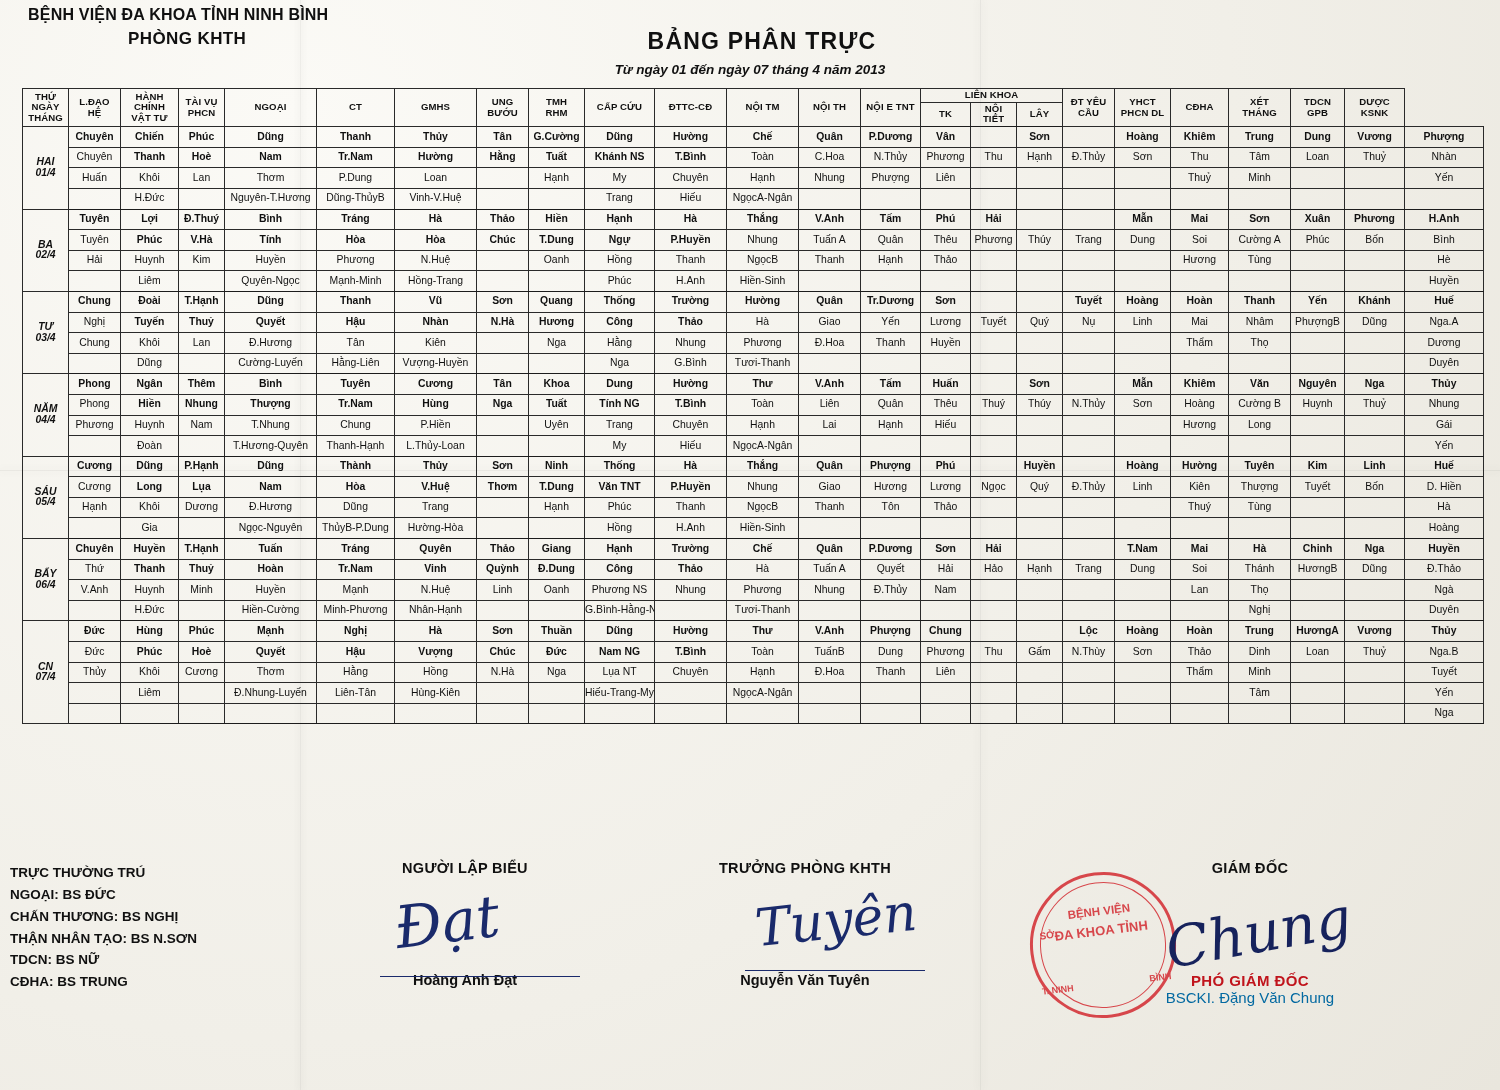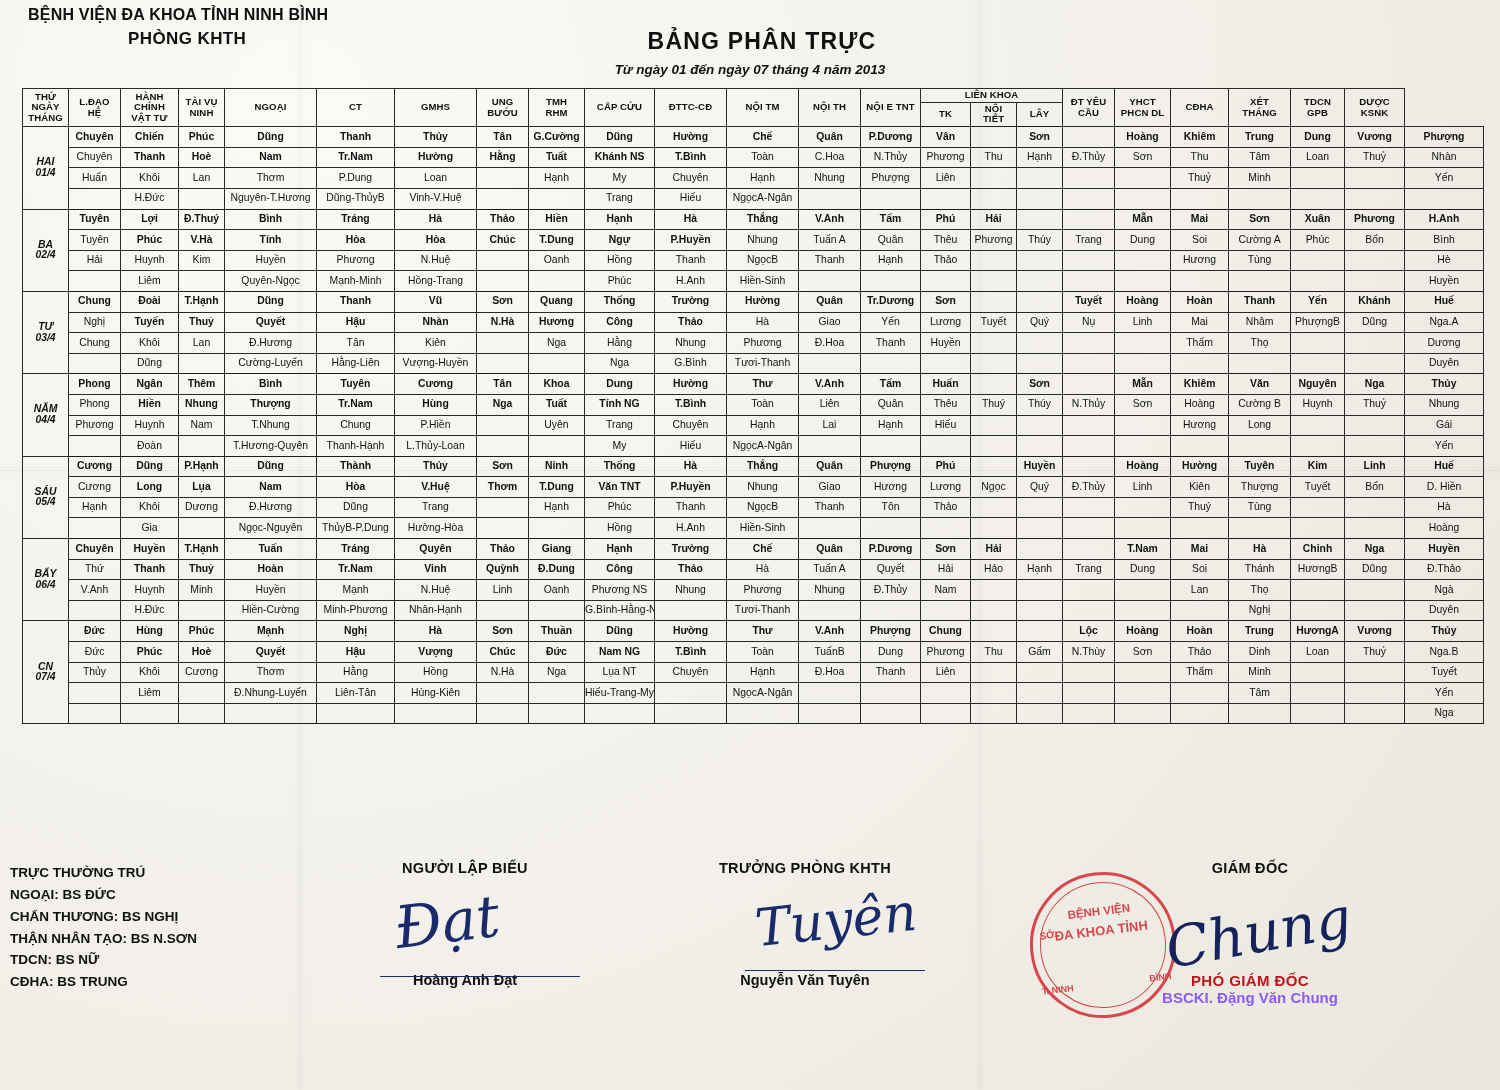--- a/index.html
+++ b/index.html
@@ -64,21 +64,21 @@
   .duty{position:absolute;left:10px;top:2px;font-size:13.5px;line-height:1.62;font-weight:bold;}
   .duty .ln{white-space:nowrap;}
   .sig{position:absolute;text-align:center;}
   .sig .role{font-size:14.5px;font-weight:bold;letter-spacing:.3px;}
   .sig .name{font-size:14.5px;font-weight:bold;margin-top:96px;}
   .sig-a{left:330px;top:0;width:270px;}
   .sig-b{left:660px;top:0;width:290px;}
   .sig-c{left:1040px;top:0;width:420px;}
   .sig-c .role{color:#111;}
   .sig-c .role2{font-size:15px;font-weight:bold;color:#c0141c;letter-spacing:.4px;}
-  .sig-c .name2{font-size:15px;font-weight:bold;color:#8b5cf6;}
+  .sig-c .name2{font-size:15px;font-weight:normal;color:#0369a1;}
   .pen{position:absolute;font-family:"DejaVu Serif",serif;color:#1a2a6b;}
   .pen1{left:395px;top:28px;font-size:58px;font-style:italic;transform:rotate(-7deg);}
   .pen2{left:755px;top:30px;font-size:52px;font-style:italic;transform:rotate(-6deg);}
   .pen3{left:1165px;top:40px;font-size:56px;font-style:italic;transform:rotate(-10deg);color:#16225c;}
   .underline{position:absolute;height:1.4px;background:#1a2a6b;}
   .u1{left:380px;top:116px;width:200px;}
   .u2{left:745px;top:110px;width:180px;}
   .stamp{
     position:absolute;left:1030px;top:12px;width:140px;height:140px;
     border:3px solid #d2232a;border-radius:50%;
@@ -135,21 +135,21 @@
       <col style="width: 58px;">
       <col style="width: 62px;">
       <col style="width: 54px;">
       <col style="width: 60px;">
     </colgroup>
   <thead>
     <tr id="hrow1">
         <th rowspan="2">THỨ NGÀY THÁNG</th>
         <th rowspan="2">L.ĐẠO HỆ</th>
         <th rowspan="2">HÀNH CHÍNH VẬT TƯ</th>
-        <th rowspan="2">TÀI VỤ NINH</th>
+        <th rowspan="2">TÀI VỤ PHCN</th>
         <th rowspan="2">NGOẠI</th>
         <th rowspan="2">CT</th>
         <th rowspan="2">GMHS</th>
         <th rowspan="2">UNG BƯỚU</th>
         <th rowspan="2">TMH RHM</th>
         <th rowspan="2">CẤP CỨU</th>
         <th rowspan="2">ĐTTC-CĐ</th>
         <th rowspan="2">NỘI TM</th>
         <th rowspan="2">NỘI TH</th>
         <th rowspan="2">NỘI E TNT</th>

